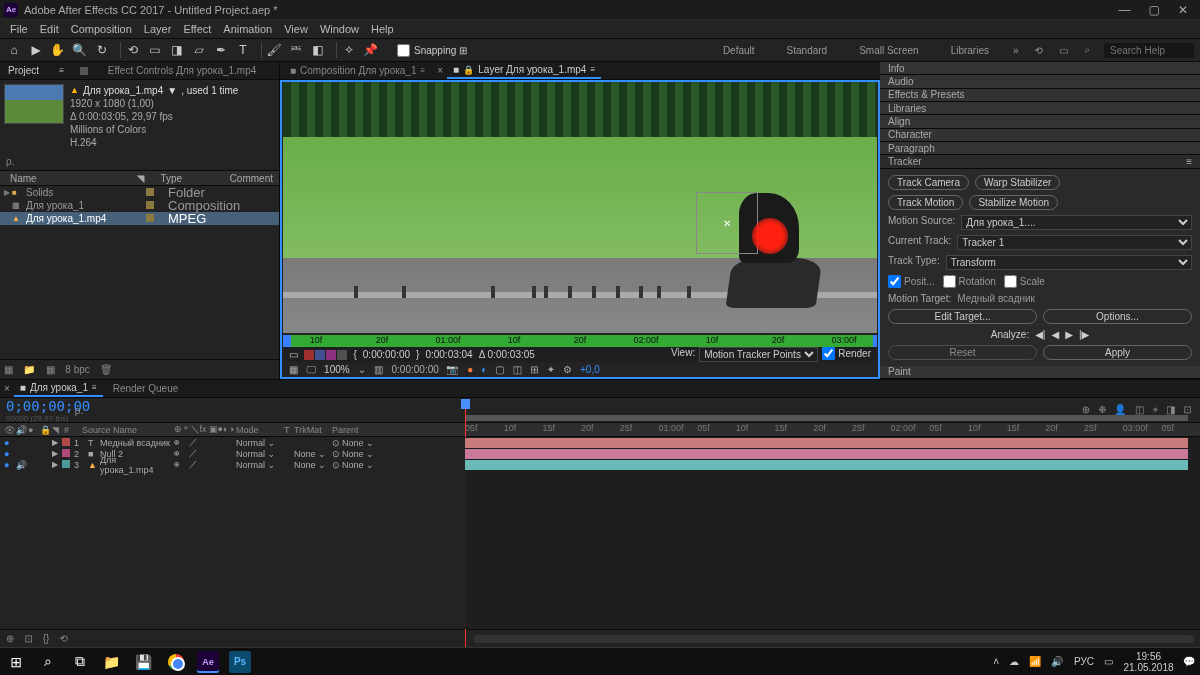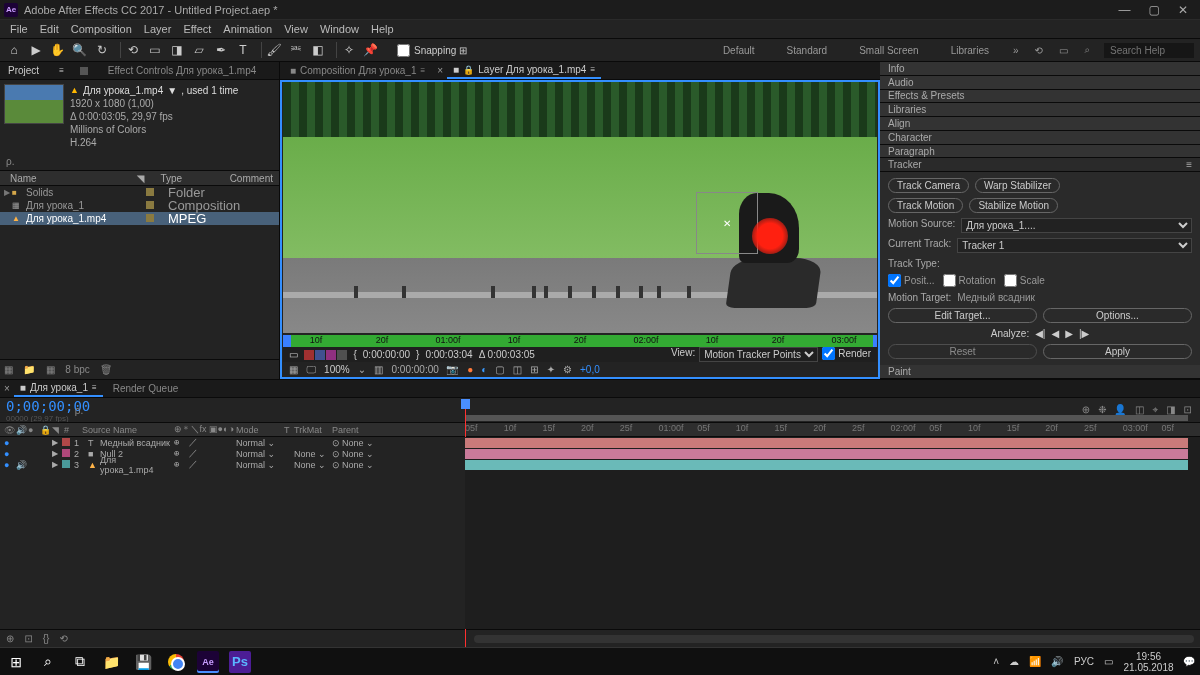--- a/index.html
+++ b/index.html
@@ -174,21 +174,21 @@
 
 .tl-footer { height:18px; display:flex; align-items:center; padding:0 6px; background:#232323; color:#888; border-top:1px solid #0a0a0a; gap:10px;}
 .tl-footer .zoom-track { margin-left:auto; width:720px; height:8px; background:#333; border-radius:4px; position:relative;}
 
 
 .taskbar { position:absolute; bottom:0; left:0; right:0; height:28px; background:#101010; display:flex; align-items:center; padding:0 4px; gap:8px; border-top:1px solid #333;}
 .taskbar .tb-icon { width:24px; height:22px; display:flex; align-items:center; justify-content:center; font-size:14px; color:#fff;}
 .taskbar .right { margin-left:auto; display:flex; align-items:center; gap:10px; color:#ccc; font-size:10px;}
 .taskbar .clock { text-align:center; line-height:1.1;}
 .app-ae{background:#1c0236;color:#c99eff;font-size:9px;font-weight:bold;width:22px;height:22px;display:flex;align-items:center;justify-content:center;border-radius:2px; box-shadow:0 -2px 0 #4a8fff inset;}
-.app-ps{background:#4c1d95;color:#5ab5ff;font-size:13px;font-weight:bold;width:22px;height:22px;display:flex;align-items:center;justify-content:center;border-radius:2px;}
+.app-ps{background:#0c4a6e;color:#5ab5ff;font-size:10px;font-weight:bold;width:22px;height:22px;display:flex;align-items:center;justify-content:center;border-radius:2px;}
 .chrome{background:conic-gradient(#ea4335 0 120deg,#34a853 120deg 240deg,#fbbc05 240deg 360deg);border-radius:50%;width:16px;height:16px;position:relative;}
 .chrome::after{content:'';position:absolute;top:3px;left:3px;width:10px;height:10px;background:#4285f4;border-radius:50%;border:2px solid #fff;}
 </style>
 </head>
 <body>
 
 <div class="title-bar">
   <div class="logo">Ae</div>
   <div class="title">Adobe After Effects CC 2017 - Untitled Project.aep *</div>
   <div class="win-controls">
@@ -437,20 +437,21 @@
       <div class="row">
           <span class="label">Motion Source:</span>
           <select><option>Для урока_1....</option></select>
         </div>
       <div class="row">
           <span class="label">Current Track:</span>
           <select><option>Tracker 1</option></select>
         </div>
       <div class="row">
           <span class="label">Track Type:</span>
+          <select><option>Transform</option></select>
         </div>
       <div class="chks">
         <label>
             <input type="checkbox" checked="" style="">
             <span>Posit...</span>
           </label>
         <label>
             <input type="checkbox" style="">
             <span>Rotation</span>
           </label>

